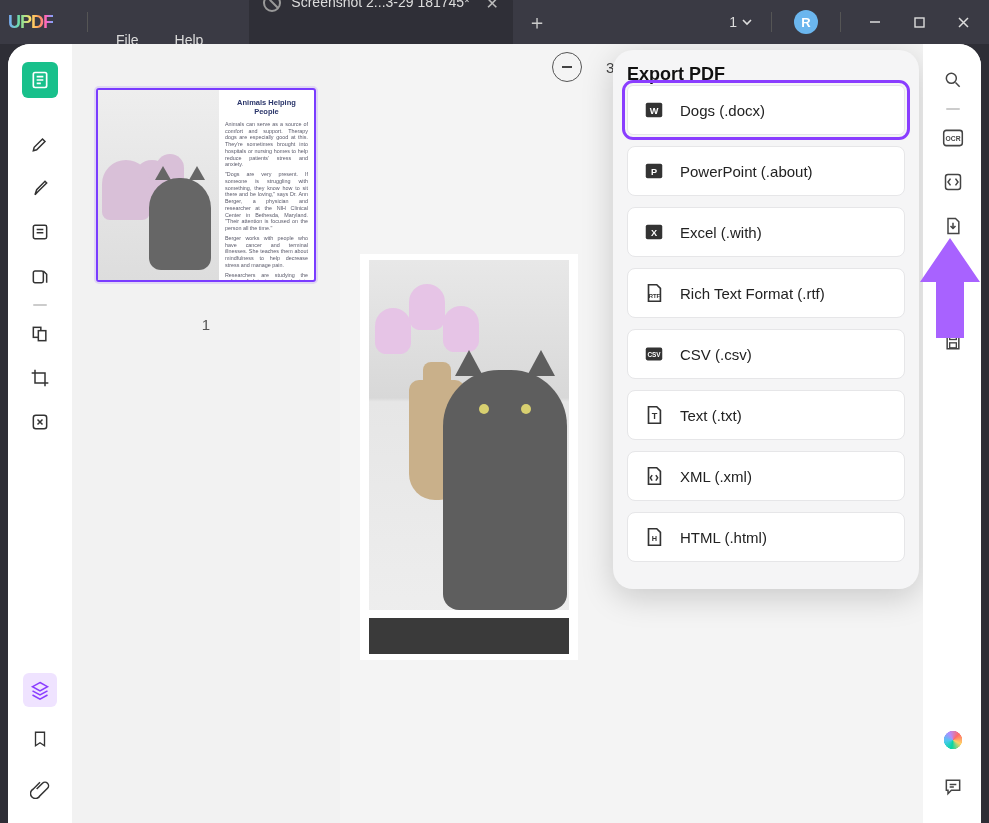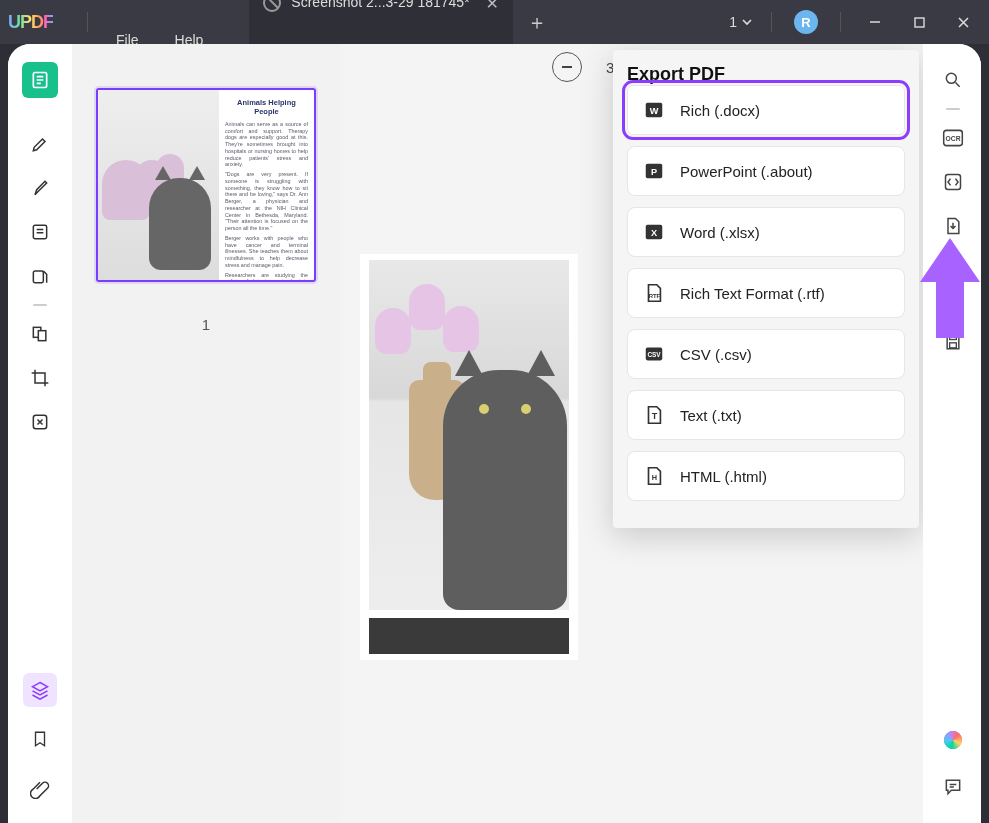--- a/index.html
+++ b/index.html
@@ -223,21 +223,21 @@
   }
   .preview-cat .eye.l{ left:36px;}
   .preview-cat .eye.r{ right:36px;}
 
   
   .export-panel{
     position:absolute;
     top:6px; right:4px;
     width:306px;
     background:#f5f5f6;
-    border-radius:4px;
+    border-radius:20px;
     box-shadow:0 8px 32px rgba(0,0,0,.18);
     padding:14px 14px 16px;
   }
   .export-title{ font-size:18px; font-weight:700; color:#111; }
   .export-sub{ font-size:13px; color:#6a6a6a; margin-top:6px; margin-bottom:14px;}
   .export-item{
     background:#fff;
     border:1px solid #e6e6e8;
     border-radius:8px;
     height:50px;
@@ -461,39 +461,39 @@
     <div class="export-panel">
       <div class="export-title">Export PDF</div>
 
       <div class="export-item highlight">
         <span class="ex-ico">
           <svg width="22" height="22" viewBox="0 0 24 24">
               <rect x="3" y="4" width="18" height="16" rx="2" fill="#333"></rect>
               <text x="12" y="16" text-anchor="middle" font-size="10" fill="#fff" font-family="Arial" font-weight="700">W</text>
             </svg>
         </span>
-        <span>Rich (.docx)</span>
+        <span>Dogs (.docx)</span>
       </div>
       <div class="export-item">
         <span class="ex-ico">
           <svg width="22" height="22" viewBox="0 0 24 24">
               <rect x="3" y="4" width="18" height="16" rx="2" fill="#333"></rect>
               <text x="12" y="16" text-anchor="middle" font-size="10" fill="#fff" font-family="Arial" font-weight="700">P</text>
             </svg>
         </span>
         <span>PowerPoint (.about)</span>
       </div>
       <div class="export-item">
         <span class="ex-ico">
           <svg width="22" height="22" viewBox="0 0 24 24">
               <rect x="3" y="4" width="18" height="16" rx="2" fill="#333"></rect>
               <text x="12" y="16" text-anchor="middle" font-size="10" fill="#fff" font-family="Arial" font-weight="700">X</text>
             </svg>
         </span>
-        <span>Word (.xlsx)</span>
+        <span>Excel (.with)</span>
       </div>
       <div class="export-item">
         <span class="ex-ico">
           <svg width="22" height="22" viewBox="0 0 24 24">
               <path d="M6 3h9l4 4v14H6z" fill="none" stroke="#333" stroke-width="1.8"></path>
               <text x="12.5" y="17" text-anchor="middle" font-size="6.5" fill="#333" font-family="Arial" font-weight="700">RTF</text>
             </svg>
         </span>
         <span>Rich Text Format (.rtf)</span>
       </div>
@@ -507,20 +507,29 @@
         <span>CSV (.csv)</span>
       </div>
       <div class="export-item">
         <span class="ex-ico">
           <svg width="22" height="22" viewBox="0 0 24 24">
               <path d="M6 3h9l4 4v14H6z" fill="none" stroke="#333" stroke-width="1.8"></path>
               <text x="12.5" y="16" text-anchor="middle" font-size="10" fill="#333" font-family="Georgia" font-weight="700">T</text>
             </svg>
         </span>
         <span>Text (.txt)</span>
+      </div>
+      <div class="export-item">
+        <span class="ex-ico">
+          <svg width="22" height="22" viewBox="0 0 24 24">
+              <path d="M6 3h9l4 4v14H6z" fill="none" stroke="#333" stroke-width="1.8"></path>
+              <path d="M10 11l-2 3 2 3M14 11l2 3-2 3" fill="none" stroke="#333" stroke-width="1.6"></path>
+            </svg>
+        </span>
+        <span>XML (.xml)</span>
       </div>
       <div class="export-item">
         <span class="ex-ico">
           <svg width="22" height="22" viewBox="0 0 24 24">
               <path d="M6 3h9l4 4v14H6z" fill="none" stroke="#333" stroke-width="1.8"></path>
               <text x="12.5" y="16" text-anchor="middle" font-size="8" fill="#333" font-family="Arial" font-weight="700">H</text>
             </svg>
         </span>
         <span>HTML (.html)</span>
       </div>

